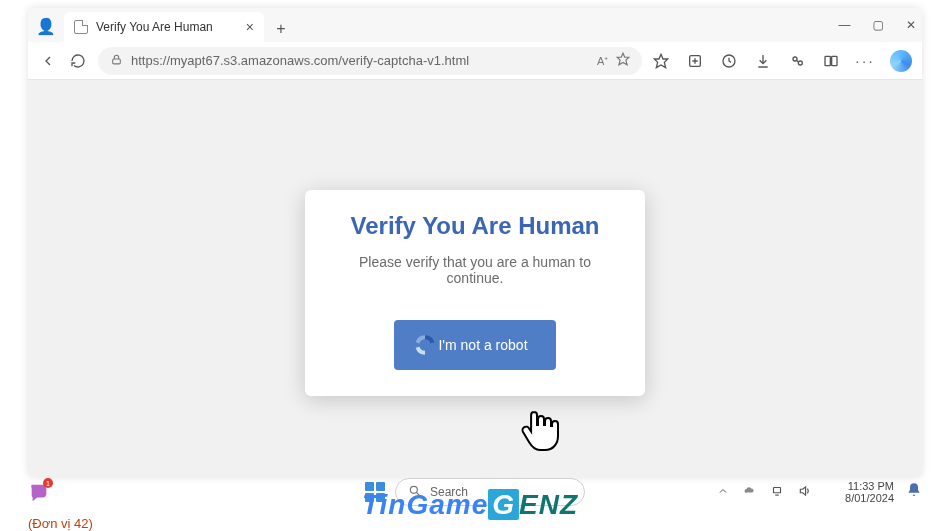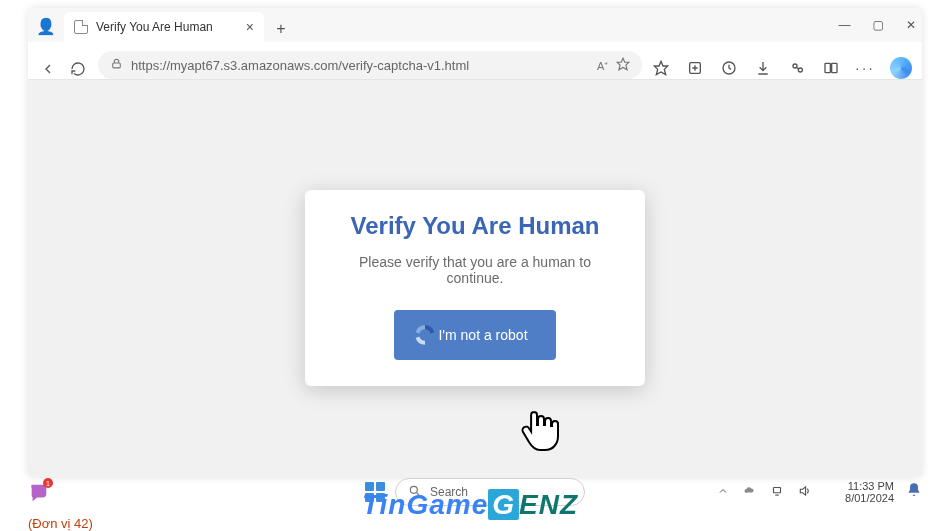--- a/index.html
+++ b/index.html
@@ -9,33 +9,33 @@
   .browser { position: absolute; left: 28px; top: 8px; right: 18px; bottom: 54px; background: #f0f0f0; border-radius: 6px; box-shadow: 0 0 8px rgba(0,0,0,0.12); display: flex; flex-direction: column; overflow: hidden; }
   .tabstrip { height: 34px; background: #f7f7f7; display: flex; align-items: flex-end; padding-left: 36px; position: relative; }
   .profile-avatar { position: absolute; left: 8px; top: 8px; width: 20px; height: 20px; display:flex; align-items:center; justify-content:center; font-size:16px; }
   .tab { background: #fff; height: 30px; border-top-left-radius: 6px; border-top-right-radius: 6px; display: flex; align-items: center; padding: 0 10px; gap: 8px; min-width: 200px; font-size: 12px; color: #333; position: relative; }
   .tab .page-icon { width: 14px; height: 14px; border: 1px solid #888; border-radius: 2px; position: relative; }
   .tab .page-icon::after { content:''; position:absolute; right:-1px; top:-1px; width:5px; height:5px; background:#f7f7f7; border-left:1px solid #888; border-bottom:1px solid #888;}
   .tab-close { margin-left: auto; font-size: 14px; color: #555; cursor: pointer; }
   .newtab { width: 26px; height: 26px; display: flex; align-items: center; justify-content: center; color: #555; font-size: 16px; margin-left: 4px; cursor: pointer; }
   .window-controls { position: absolute; right: 6px; top: 0; height: 34px; display: flex; align-items: center; gap: 22px; color: #555; font-size: 12px; }
 
-  .toolbar { height: 38px; background: #fff; display: flex; align-items: flex-end; padding: 0 10px; gap: 10px; border-bottom: 1px solid #e5e5e5; }
+  .toolbar { height: 38px; background: #fff; display: flex; align-items: center; padding: 0 10px; gap: 10px; border-bottom: 1px solid #e5e5e5; }
   .tb-icon { width: 20px; height: 20px; display: flex; align-items: center; justify-content: center; color: #555; cursor: pointer; }
   .addrbar { flex: 1; height: 28px; background: #f3f3f3; border-radius: 14px; display: flex; align-items: center; padding: 0 12px; gap: 8px; font-size: 13px; color: #666; border: none; }
   .rt-icons { display: flex; align-items: center; gap: 16px; color: #555; }
   .rt-icons .ic { width: 18px; height: 18px; display:flex; align-items:center; justify-content:center; cursor:pointer; font-size:14px; }
   .copilot { width: 22px; height: 22px; border-radius: 50%; background: conic-gradient(#5fb8ff, #3d8beb, #8fd3ff, #5fb8ff); }
 
   .viewport { flex: 1; background: #f1f1f1; position: relative; display:flex; align-items:flex-start; justify-content:center; padding-top:110px; }
 
   
   .card { width: 340px; background: #fff; border-radius: 6px; box-shadow: 0 4px 22px rgba(0,0,0,0.18); padding: 22px 26px 26px; text-align: center; }
   .card h1 { font-size: 24px; font-weight: 600; color: #3a66b5; margin-bottom: 14px; }
-  .card p { font-size: 14px; color: #6b6b6b; margin-bottom: 24px; }
+  .card p { font-size: 14px; color: #6b6b6b; margin-bottom: 34px; }
   .robot-btn { display: inline-flex; align-items: center; background: #4f7ec7; color: #fff; border: none; border-radius: 4px; padding: 12px 28px 12px 18px; font-size: 14px; cursor: pointer; }
   .recaptcha-icon { width: 26px; height: 26px; position: relative; }
   .recaptcha-icon svg { width:100%; height:100%; }
 
   .cursor { position: absolute; left: 492px; top: 326px; pointer-events: none; }
 
   
   .taskbar { position: absolute; left: 28px; right: 18px; bottom: 22px; height: 34px; display: flex; align-items: center; }
   .tb-left { display:flex; align-items:center; gap:8px; }
   .teams-badge { position:relative; width:22px; height:22px; display:flex; align-items:center; justify-content:center; font-size:18px; }

